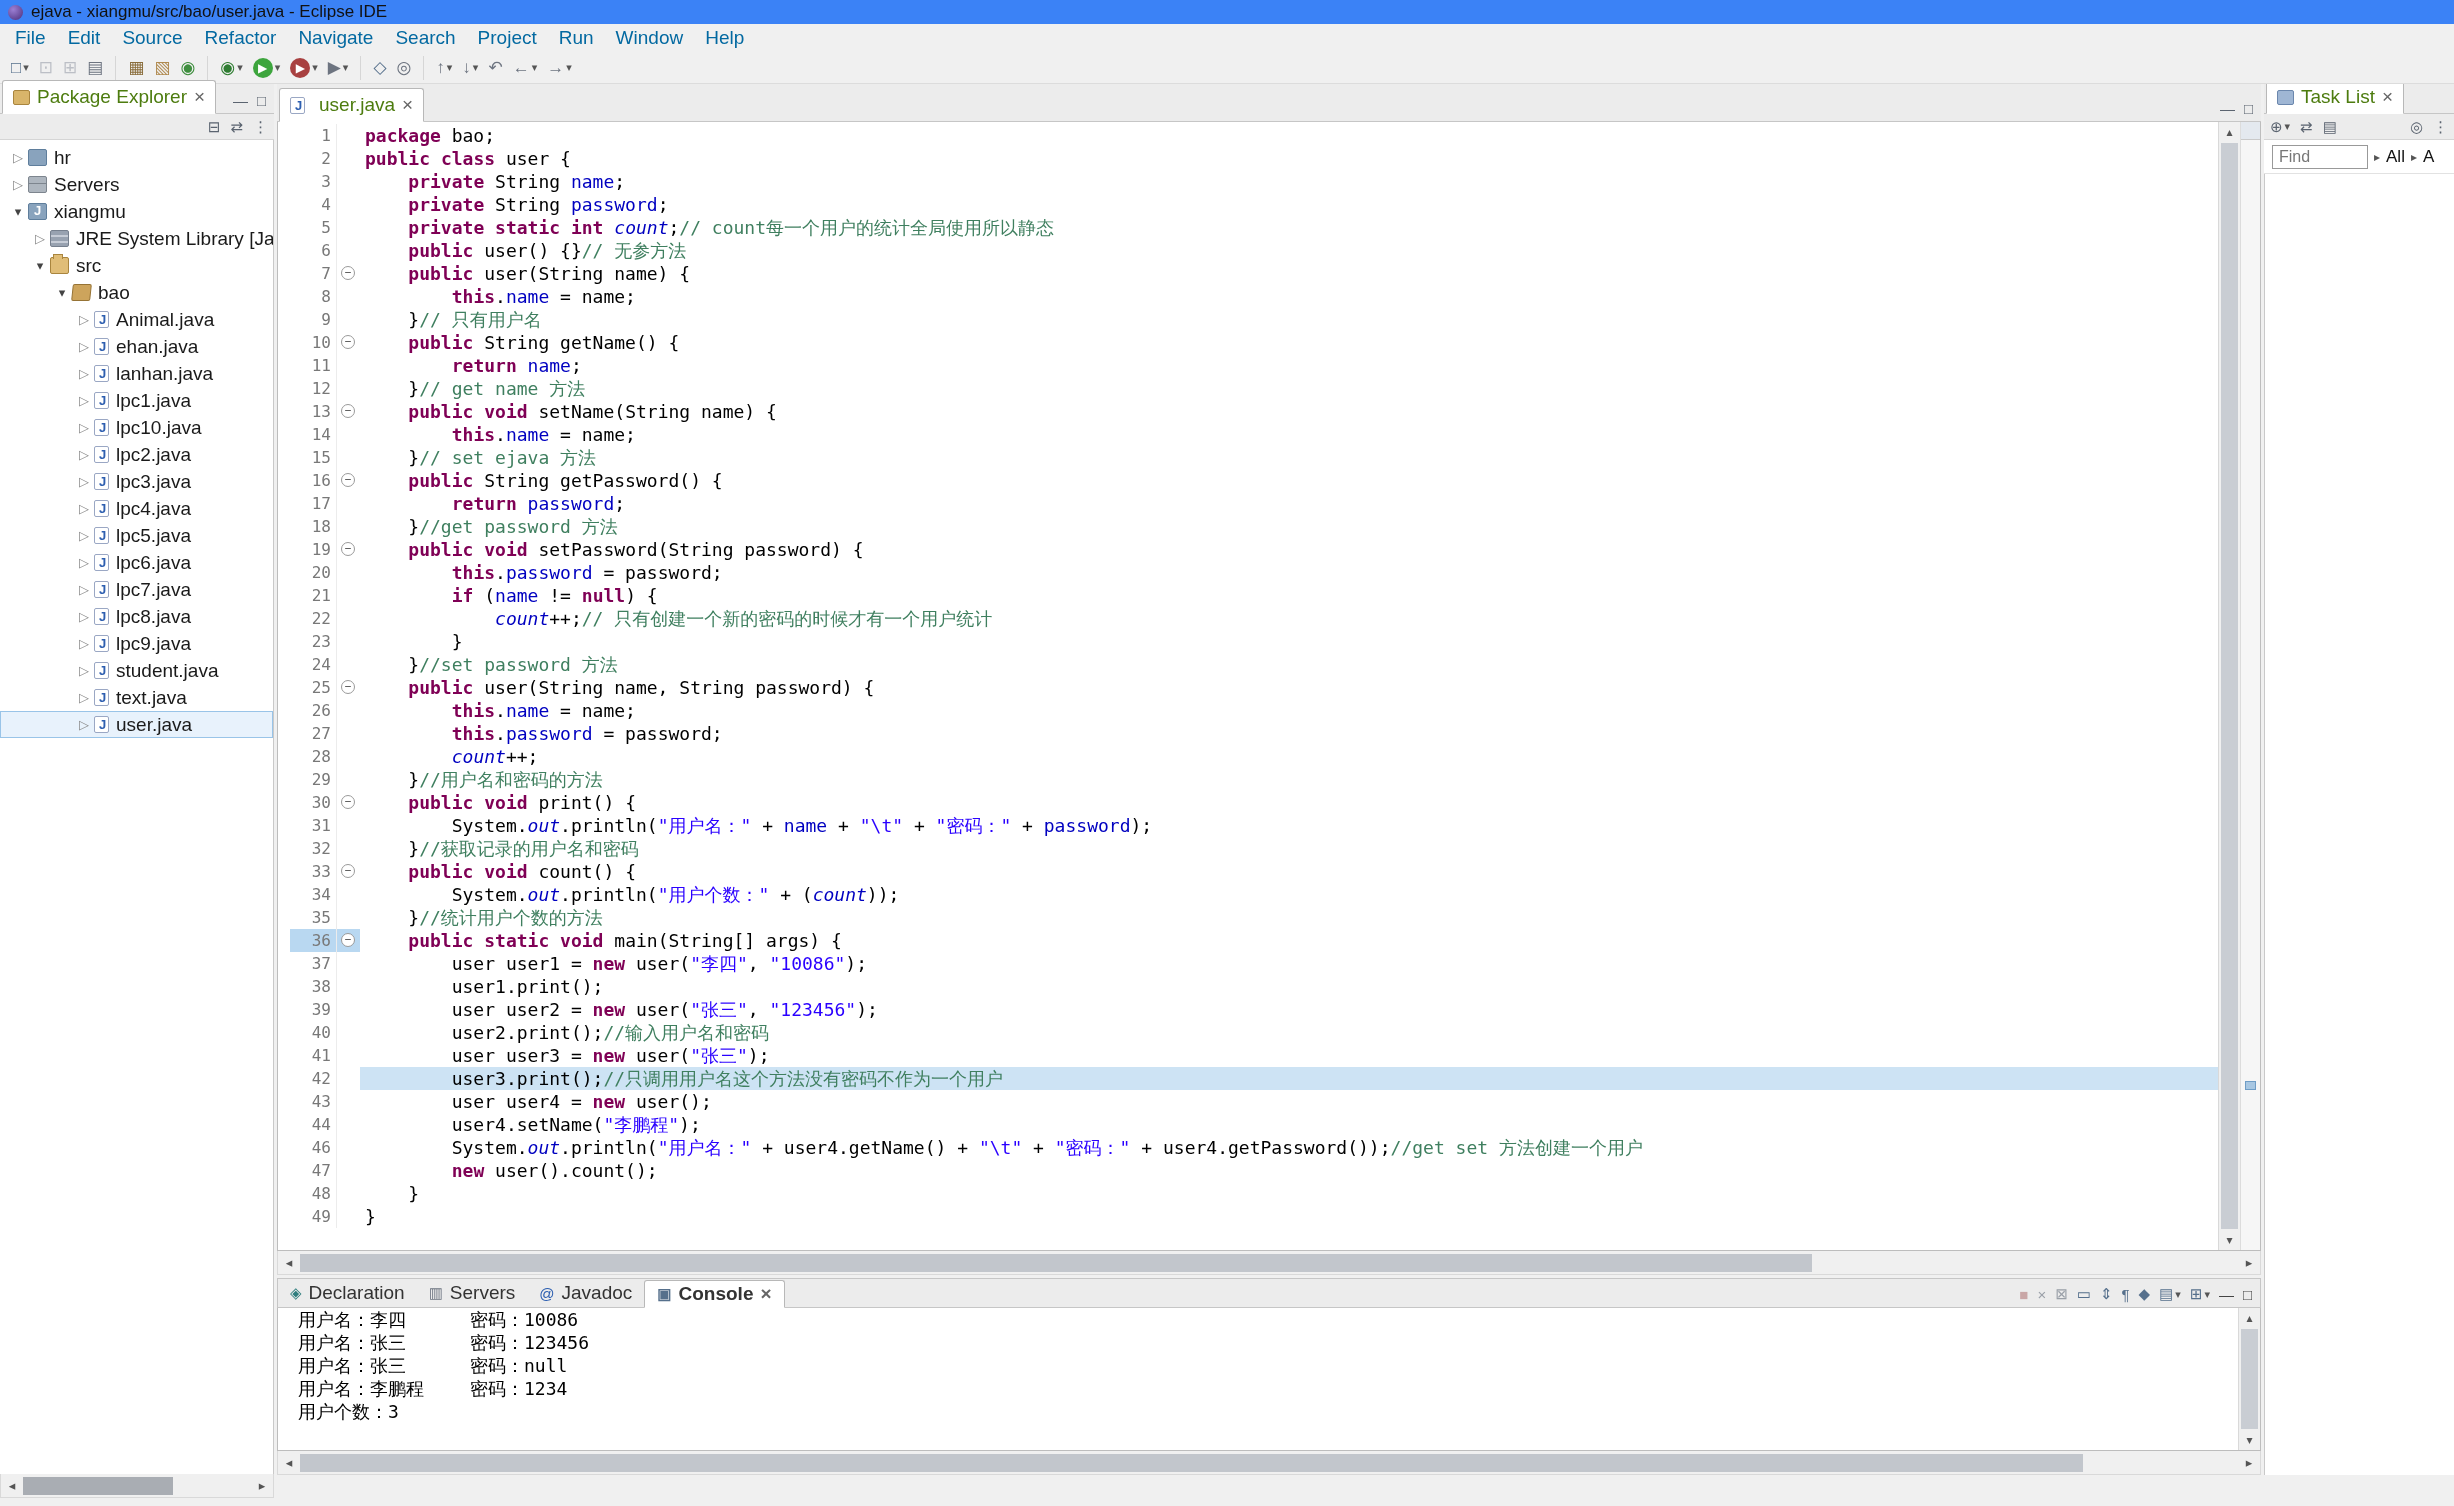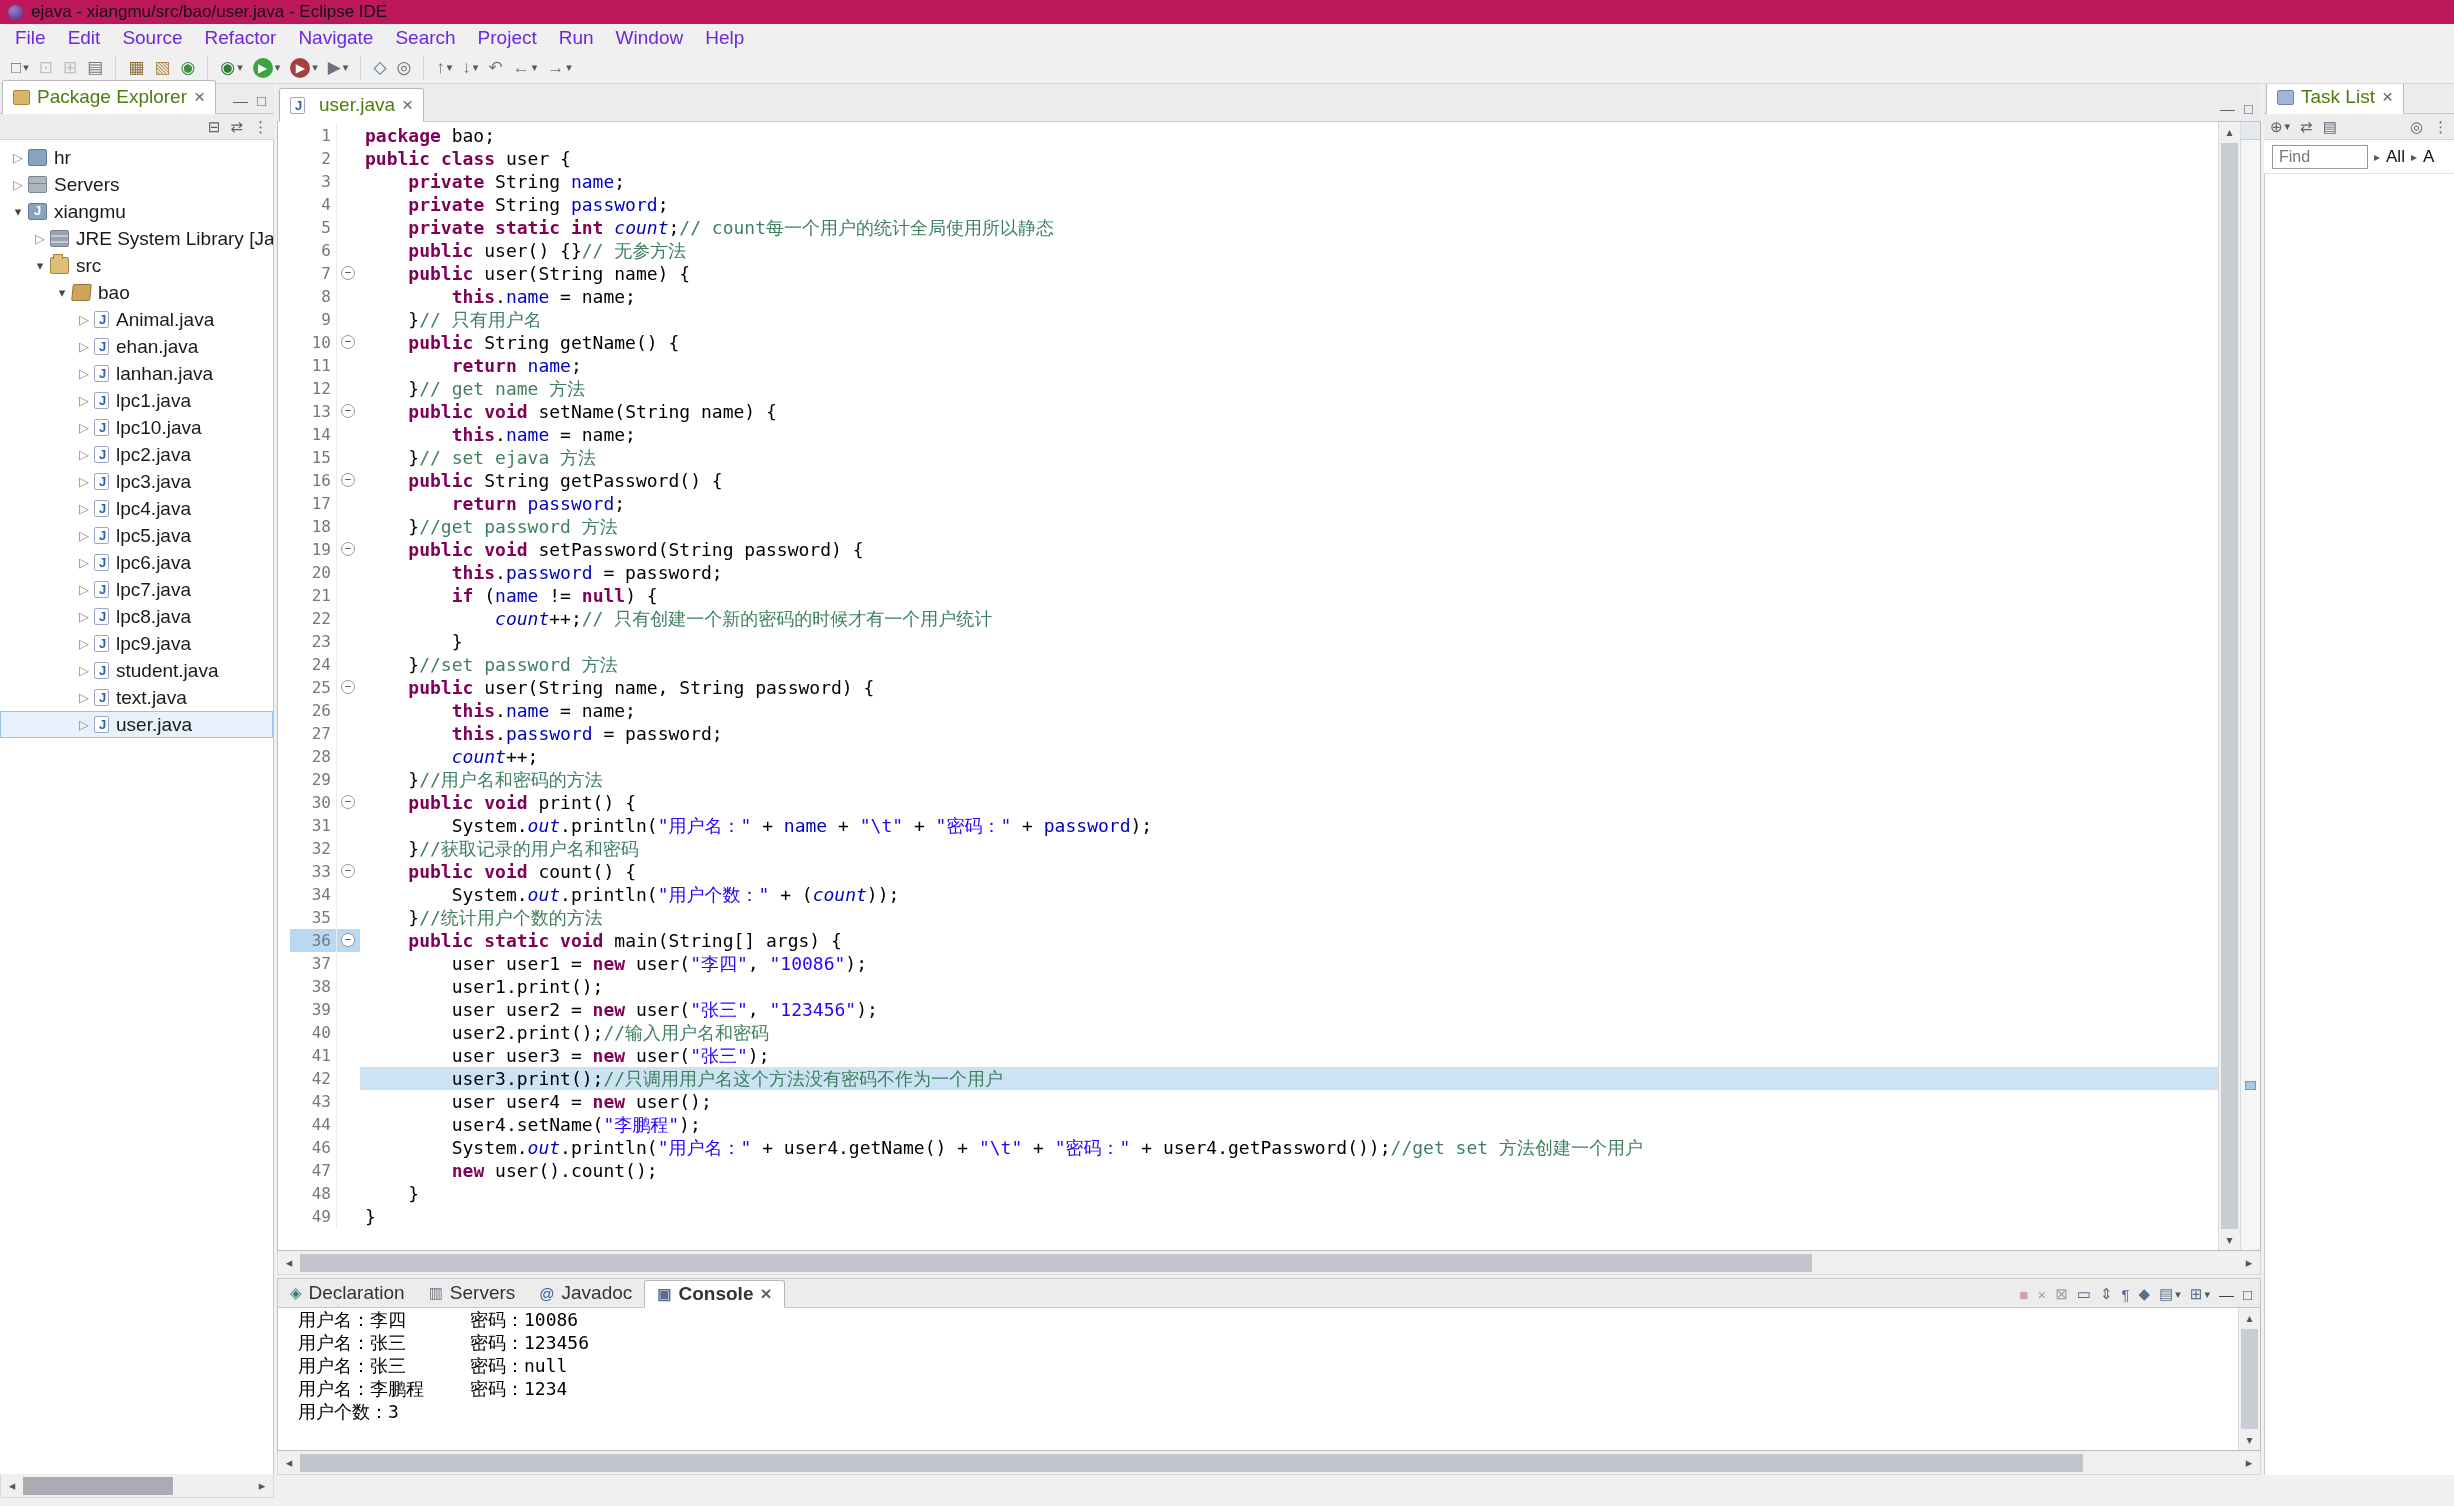--- a/index.html
+++ b/index.html
@@ -1,25 +1,25 @@
 <!DOCTYPE html>
 <html><head>
 <meta charset="utf-8">
 <style>
   * { margin:0; padding:0; box-sizing:border-box; }
   html,body { background:#e8e8e8; }
   body { font-family:"Liberation Sans", sans-serif; }
   .window { position:relative; width:2454px; height:1506px; background:#f0f0f0; overflow:hidden; color:#111; }
 
   
-  .titlebar { height:24px; display:flex; align-items:center; gap:8px; padding-left:8px; background:#be185d; }
+  .titlebar { height:24px; display:flex; align-items:center; gap:8px; padding-left:8px; background:#3b82f6; }
   .app-icon { width:15px; height:15px; border-radius:50%; background:radial-gradient(circle at 35% 30%, #9b7fd4, #4a2d7a); flex:0 0 auto; }
   .title-text { font-size:17px; color:#111; white-space:nowrap; }
   .menubar { height:28px; display:flex; align-items:center; padding-left:4px; background:#f0f0f0; }
-  .menu-item { font-size:19px; padding:0 11px; color:#6d28d9; }
+  .menu-item { font-size:19px; padding:0 11px; color:#0369a1; }
   .toolbar { height:32px; display:flex; align-items:center; padding-left:6px; background:#f0f0f0; border-bottom:1px solid #dcdcdc; }
   .tb-btn { display:flex; align-items:center; padding:2px 4px; margin:0 1px; border-radius:3px; }
   .tb-glyph { font-size:17px; line-height:22px; }
   .tb-glyph.rnd { width:20px; height:20px; border-radius:50%; color:#fff; font-size:12px; line-height:20px; text-align:center; }
   .tb-btn.dis .tb-glyph { color:#bcbfc6 !important; }
   .dd { font-size:11px; color:#555; margin-left:2px; }
   .tb-sep { width:1px; height:24px; background:#d6d6d6; margin:0 7px; }
 
   
   .main { position:absolute; top:84px; left:0; right:0; bottom:0; display:flex; }

